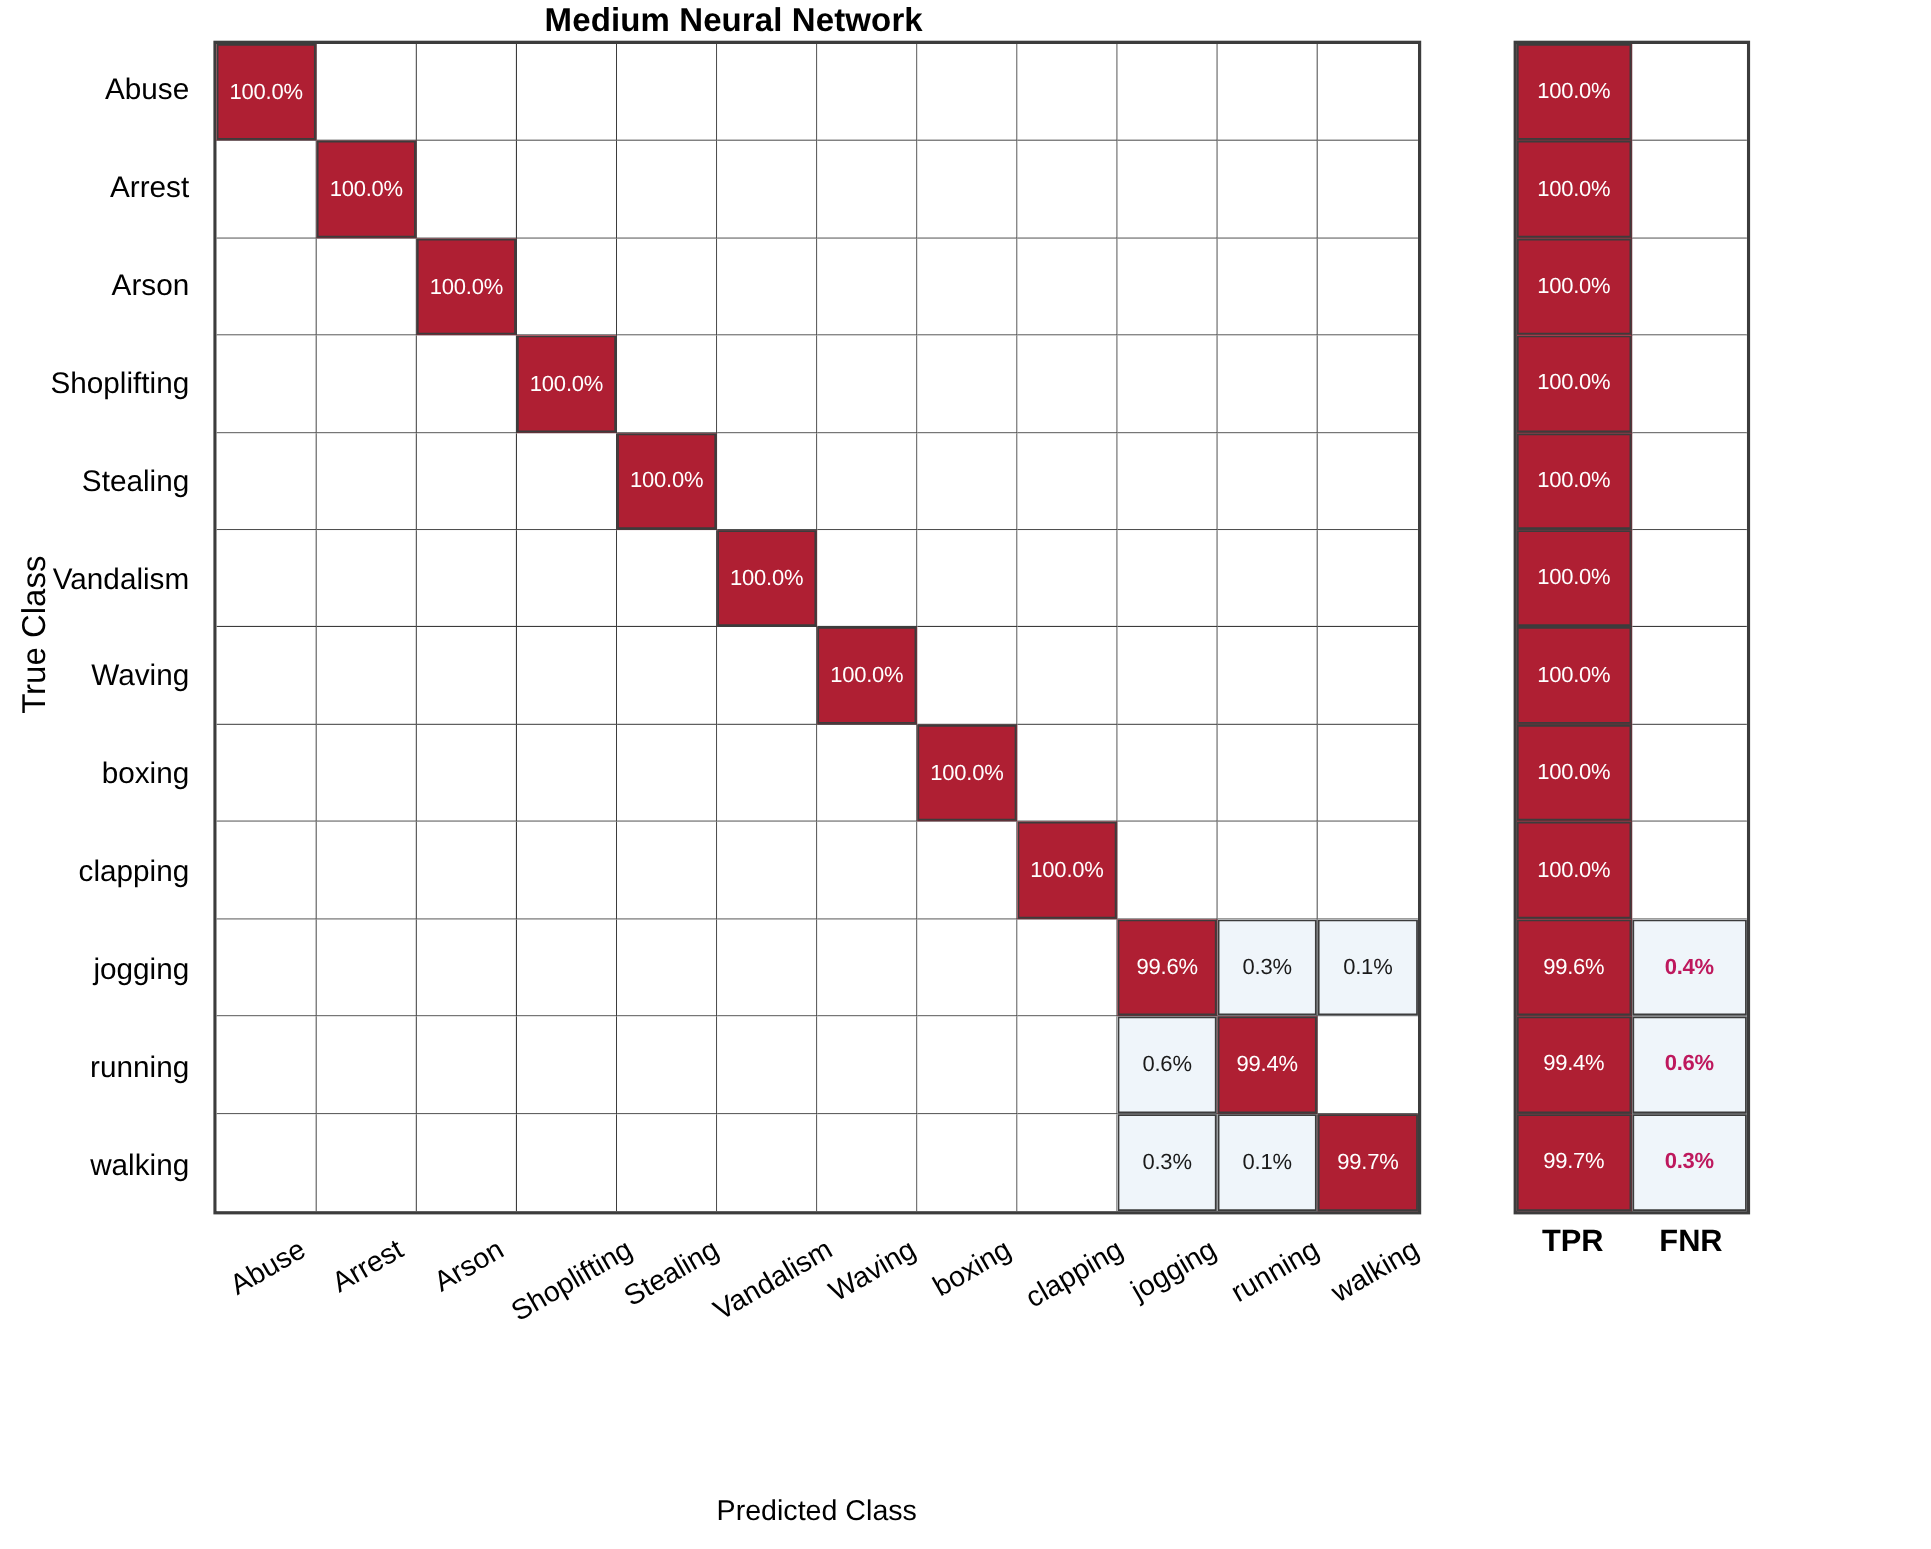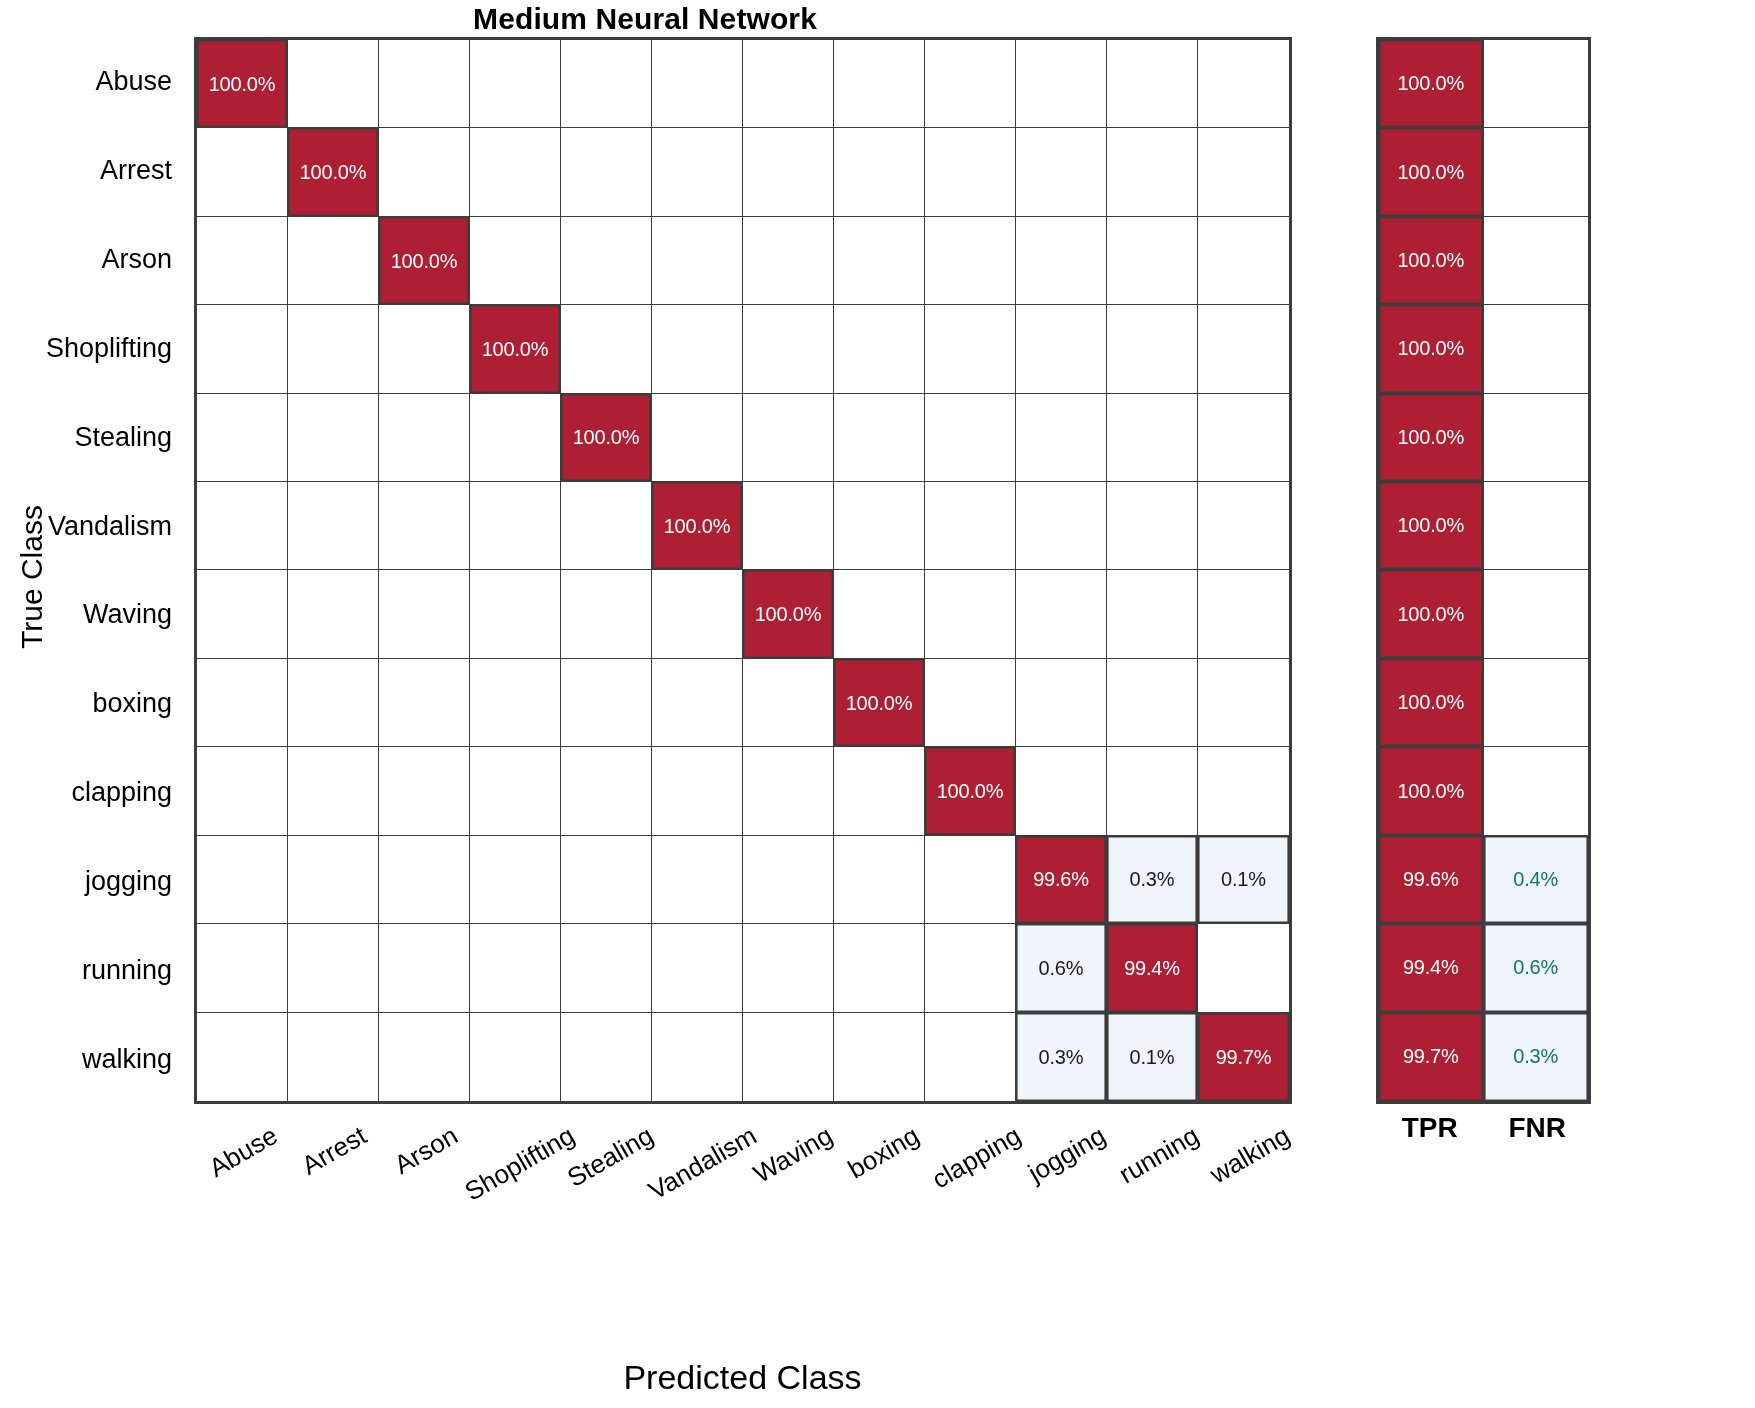--- a/index.html
+++ b/index.html
@@ -13,35 +13,36 @@
   }
 
   
   #chart-title{
     position:absolute;
     left:0; top:2px; width:1290px;
     text-align:center;
     font-size:30px;
     font-weight:bold;
     letter-spacing:.1px;
+    padding-left:22px;
   }
 
   
   #y-axis-title{
     position:absolute;
     left:-68px; top:560px;
     width:200px; text-align:center;
     transform:rotate(-90deg);
     font-size:30px;
   }
   #x-axis-title{
     position:absolute;
     left:195px; top:1358px; width:1095px;
     text-align:center;
-    font-size:34px;
+    font-size:26px;
   }
 
   
   #matrix-wrap{
     position:absolute;
     left:194px; top:37px;
     width:1098px; height:1067px;
   }
   .grid{
     position:absolute;inset:0;
@@ -132,21 +133,21 @@
     border-bottom:1.6px solid #3c3c3c;
     box-sizing:border-box;
     display:flex;align-items:center;justify-content:center;
     font-size:20px;
     letter-spacing:-0.2px;
     background:#ffffff;
   }
   .scell:nth-child(2n){border-right:none;}
   .summary-grid > .scell:nth-last-child(-n+2){border-bottom:none;}
   .scell.tpr{background:var(--accent);color:#fff;box-shadow:inset 0 0 0 1.6px #3c3c3c;}
-  .scell.fnr{background:var(--soft);color:#0f766e;box-shadow:inset 0 0 0 1.6px #3c3c3c;}
+  .scell.fnr{background:var(--soft);color:#be185d;box-shadow:inset 0 0 0 1.6px #3c3c3c;font-weight:bold;}
   .scell.blank{background:#ffffff;color:transparent;}
 
   .summary-heads{
     position:absolute;
     left:1376px; top:1112px;
     width:215px;
     display:grid;grid-template-columns:repeat(2,1fr);
     font-size:28px;text-align:center;font-weight:bold;
   }
 </style>

